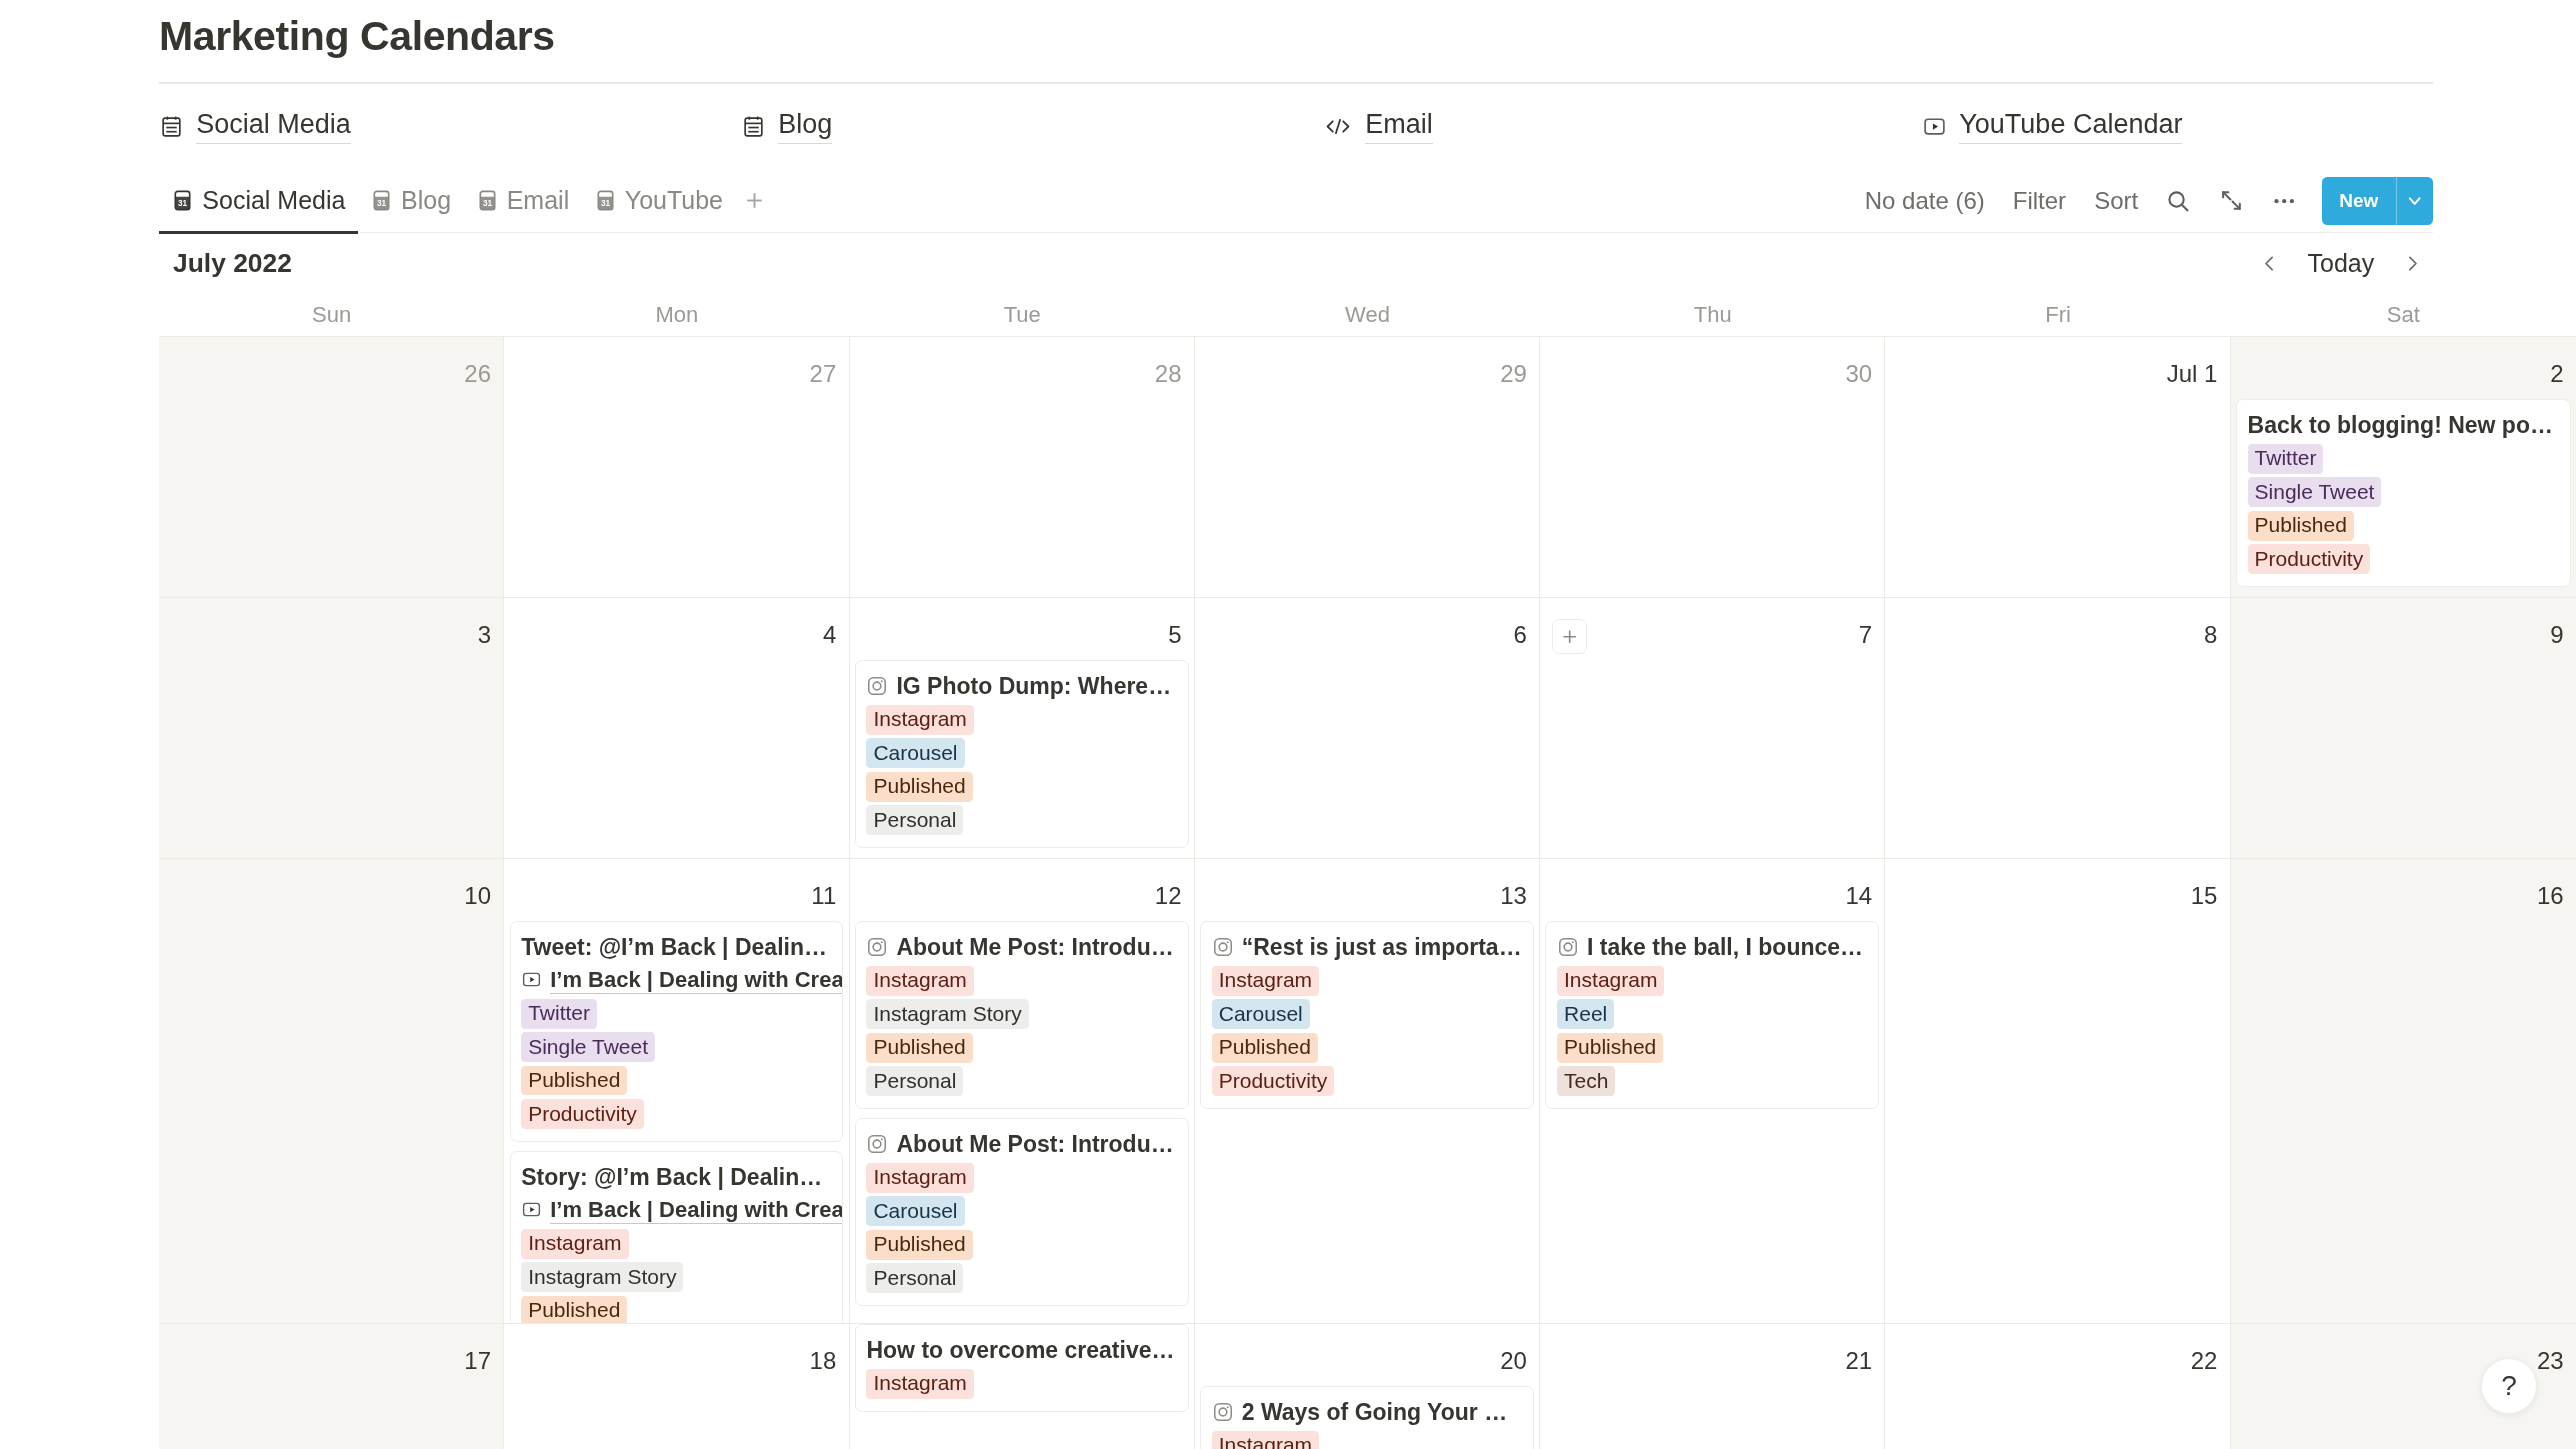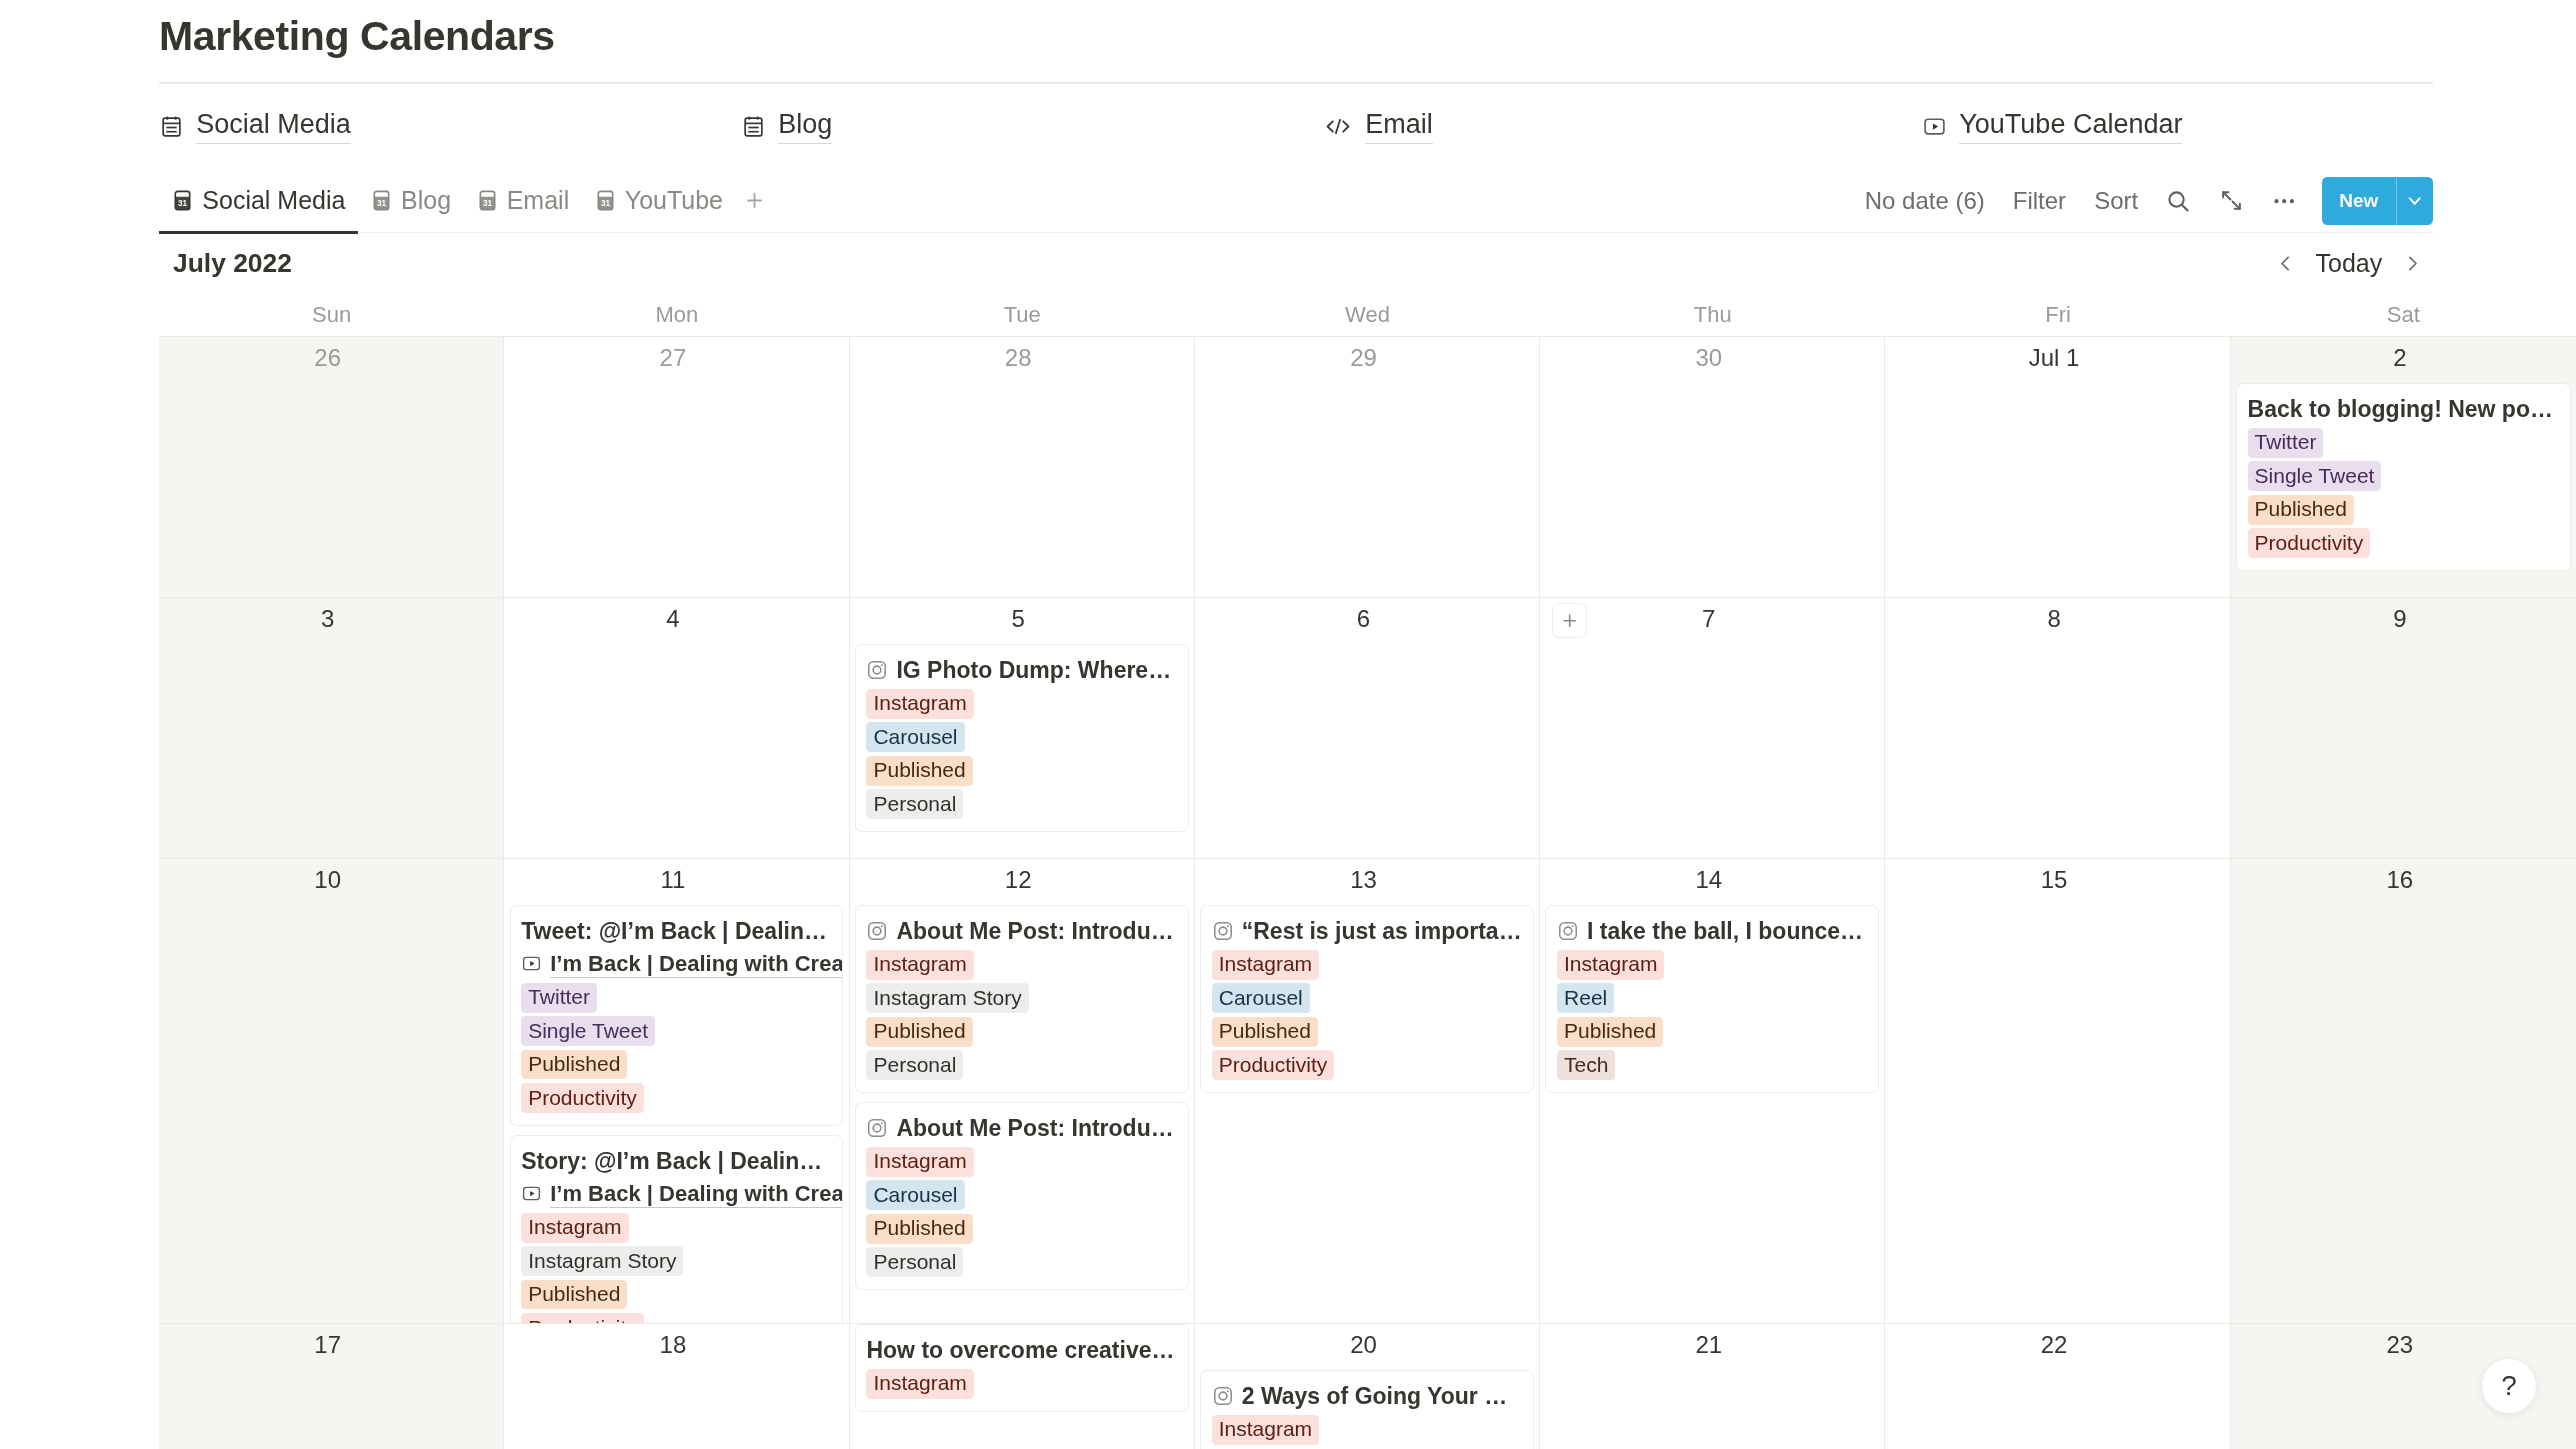--- a/index.html
+++ b/index.html
@@ -88,21 +88,21 @@
     display:flex; align-items:center; justify-content:center;
     width: 37px; border-left: 0.9px solid rgba(255,255,255,.35); color: #fff;
   }
 
   
   .monthbar {
     margin: 0 0 0 159px; width: 2274px; height: 62px;
     display:flex; align-items:center;
   }
   .month-label { font-size: 26.4px; font-weight: bold; color:#37352f; padding-left: 14px; }
-  .monthnav { margin-left:auto; display:flex; align-items:center; gap: 0; }
+  .monthnav { margin-left:auto; display:flex; align-items:center; gap: 8px; }
   .navbtn {
     width: 42px; height: 42px; display:flex; align-items:center; justify-content:center;
     color:#6e6d69; cursor: pointer;
   }
   .todaybtn { font-size: 25px; color:#37352f; padding: 0 8.8px; cursor: pointer; }
 
   
   .weekdays {
     margin-left: 159px; width: 2417px; display: grid;
     grid-template-columns: repeat(7, 1fr); height: 41px;
@@ -128,22 +128,22 @@
 
   .cell {
     border-right: 1.8px solid #eceae5;
     padding: 0 5.3px 0 5.3px;
     position: relative; overflow: hidden;
   }
   .cell.weekend { background: #f6f5f2; }
   .cell:last-child { border-right: none; }
 
   .cell-head {
-    display:flex; align-items:flex-start; justify-content:center;
-    height: 46px; padding: 8.8px 7px 0 0; position: relative;
+    display:flex; align-items:flex-start; justify-content:flex-end;
+    height: 46px; padding: 8.8px 7px 0 0; position: relative; margin-top: 16px;
   }
   .daynum { font-size: 24px; color:#37352f; line-height: 1; }
   .daynum.muted { color:#9b9a95; }
 
   .addbtn {
     position: absolute; left: 7px; top: 5.3px;
     width: 35px; height: 35px; border: 1.8px solid #ececeb; border-radius: 7px;
     background: #fff; display:flex; align-items:center; justify-content:center;
     color:#8a8983; cursor: pointer;
   }

